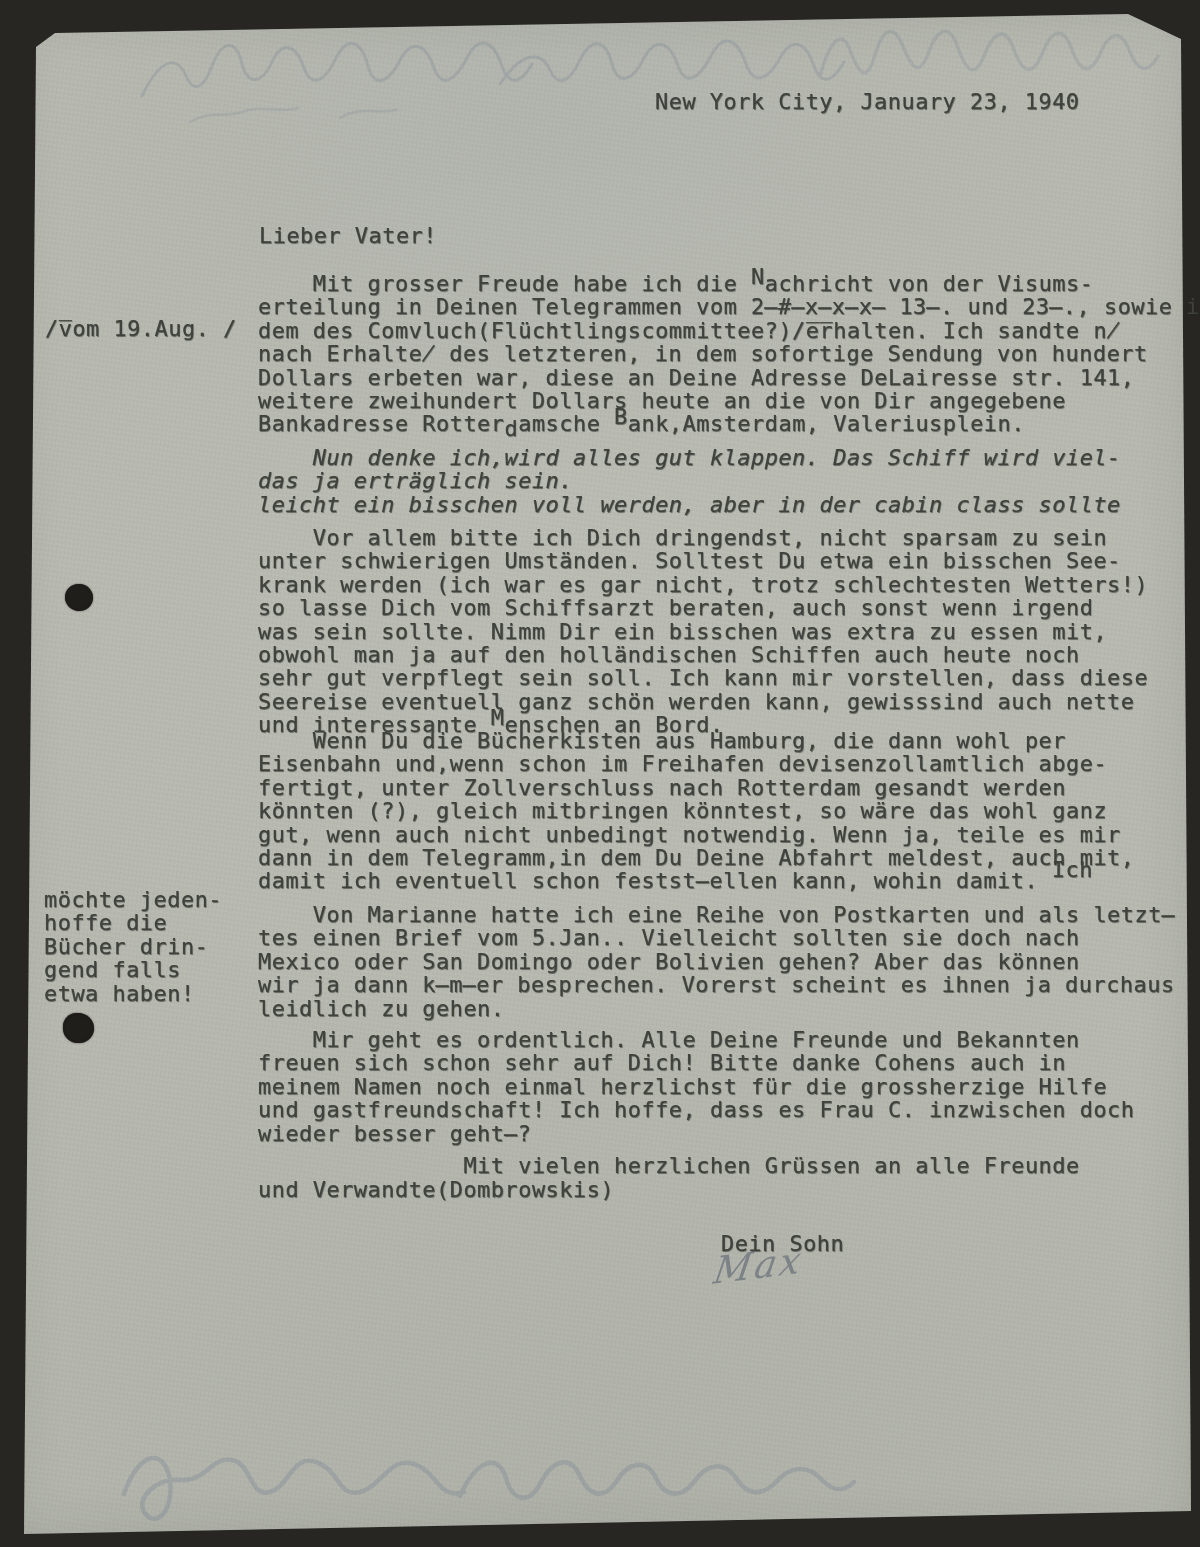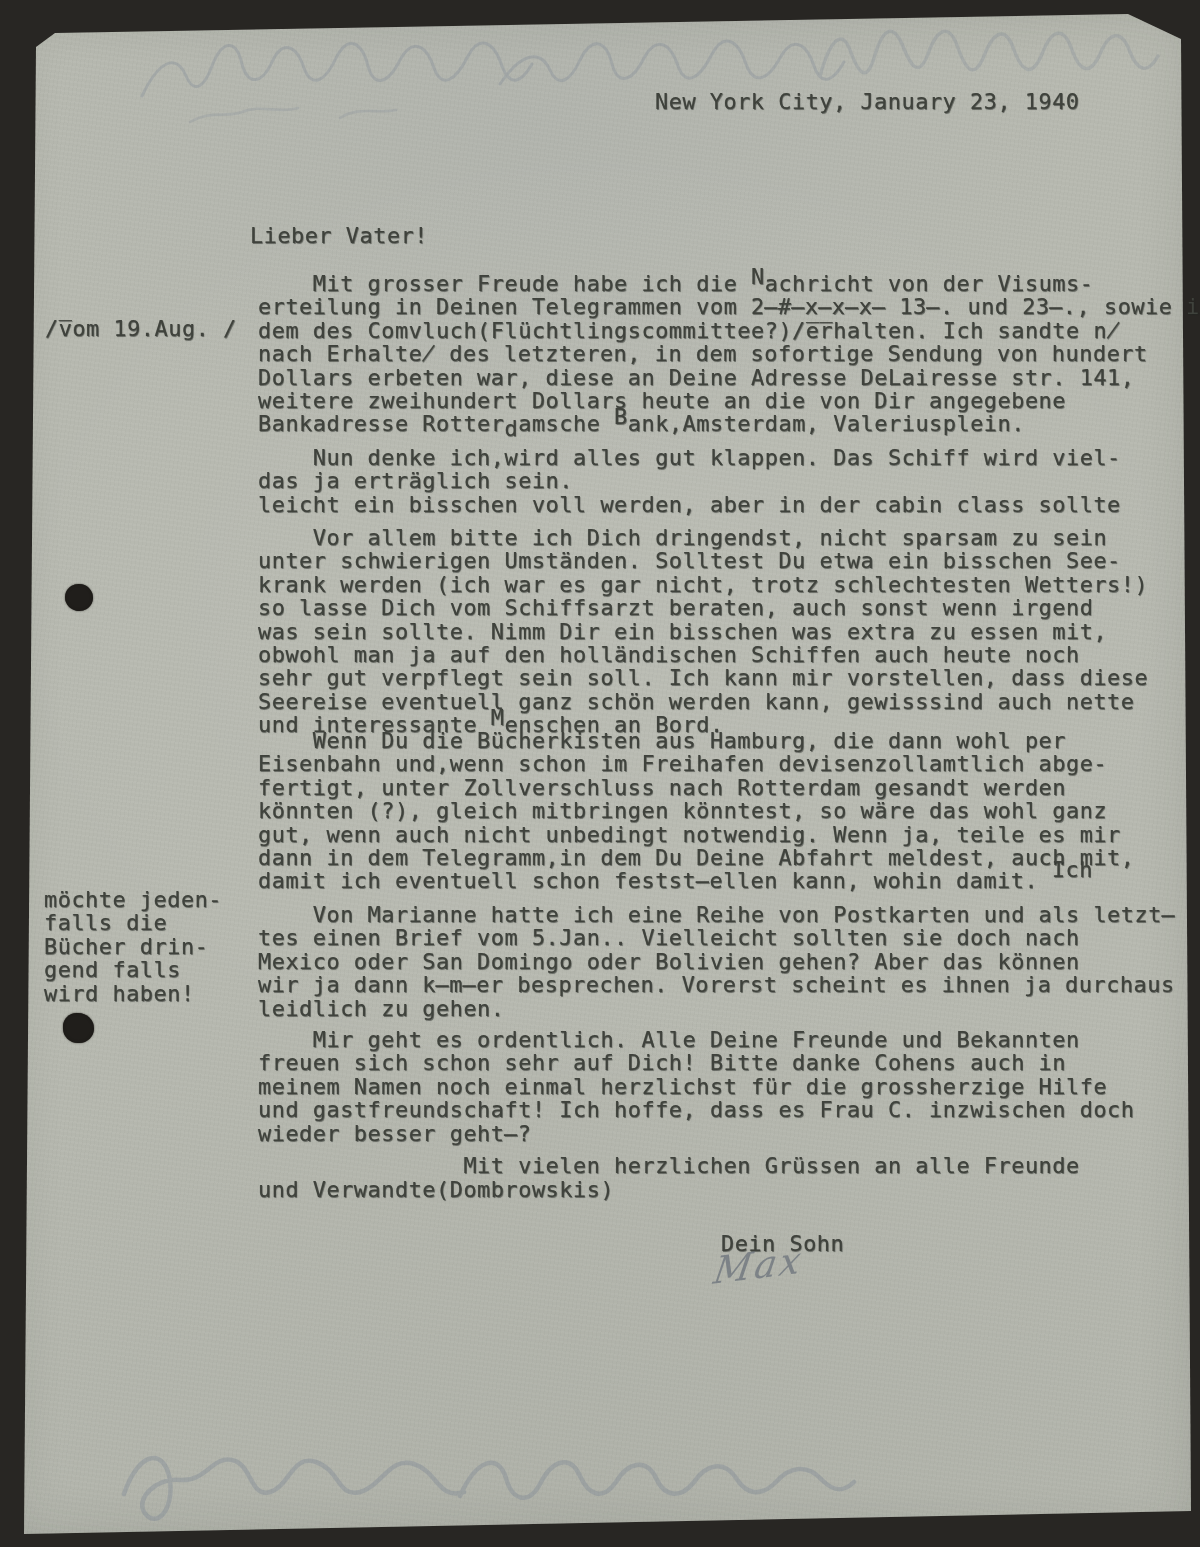--- a/index.html
+++ b/index.html
@@ -26,21 +26,21 @@
     font-size:22px;line-height:23.4px;letter-spacing:.45px;
     color:#3f423c;white-space:pre;
     text-shadow:.6px .5px .7px rgba(35,38,34,.55), -.3px -.2px .4px rgba(35,38,34,.28);
   }
   .tline{white-space:pre;}
   .para{position:absolute;left:258px;}
   .r1{position:relative;top:-7px}
   .r2{position:relative;top:-11px}
   .lo{position:relative;top:5px}
   .dateline{left:655px;top:90px}
-  .salutation{left:250px;top:224px}
+  .salutation{left:259px;top:224px}
   .closing-1{left:258px;top:1154px}
   .closing-2{left:258px;top:1178px}
   .signoff{left:721px;top:1232px}
   .margin-note-date{left:45px;top:317px}
   .margin-note-books{left:44px;top:888px}
   .signature{
     position:absolute;left:714px;top:1244px;
     font-family:"DejaVu Serif",serif;font-style:italic;
     font-size:37px;color:rgba(86,94,108,.58);
     transform:rotate(-7deg) skewX(-16deg);
@@ -68,30 +68,30 @@
   <svg class="scrawl" style="left:108px;top:1436px;opacity:.26" width="760" height="100" viewBox="0 0 760 100">
     <path stroke-width="4.5" d="M16,58 C30,16 56,10 62,44 C66,74 48,94 36,76 C28,62 48,42 72,44 C98,46 104,20 124,24 C144,28 142,62 162,56 C182,50 184,18 208,26 C232,34 230,62 252,56 C274,50 282,20 306,28 C330,36 330,64 356,56"></path>
     <path stroke-width="4.5" d="M352,60 C368,24 390,16 398,42 C404,64 420,70 432,48 C444,24 462,18 472,40 C480,58 494,66 508,46 C520,26 538,22 548,42 C556,60 572,64 586,46 C598,28 616,24 628,42 C638,58 652,62 668,46 C682,30 700,28 714,44 C726,56 736,56 746,46"></path>
   </svg>
 
   <div class="typed dateline">New York City, January 23, 1940</div>
   <div class="typed salutation">Lieber Vater!</div>
 
   <div>
       <div class="typed para" style="top: 272px;"><div class="tline"><span>    Mit grosser Freude habe ich die </span><span class="r1">N</span><span>achricht von der Visums-</span></div><div class="tline"><span>erteilung in Deinen Telegrammen vom 2̶#̶x̶x̶x̶ 13̶. und 23̶., sowie in</span></div><div class="tline"><span>dem des Comvluch(Flüchtlingscommittee?)/e̅r̅halten. Ich sandte n̸</span></div><div class="tline"><span>nach Erhalte̸ des letzteren, in dem sofortige Sendung von hundert</span></div><div class="tline"><span>Dollars erbeten war, diese an Deine Adresse DeLairesse str. 141,</span></div><div class="tline"><span>weitere zweihundert Dollars heute an die von Dir angegebene</span></div><div class="tline"><span>Bankadresse Rotter</span><span class="lo">d</span><span>amsche </span><span class="r1">B</span><span>ank,Amsterdam, Valeriusplein.</span></div></div>
-      <div class="typed para" style="top: 446px;"><div class="tline"><span>    Nun denke ich,wird alles gut klappen. Das Schiff wird viel-</span></div><div class="tline"><span>das ja erträglich sein.</span></div><div class="tline"><span>leicht ein bisschen voll werden, aber in der cabin class sollte</span></div></div>
+      <div class="typed para" style="top: 446px; font-style: italic;"><div class="tline"><span>    Nun denke ich,wird alles gut klappen. Das Schiff wird viel-</span></div><div class="tline"><span>das ja erträglich sein.</span></div><div class="tline"><span>leicht ein bisschen voll werden, aber in der cabin class sollte</span></div></div>
       <div class="typed para" style="top: 526px;"><div class="tline"><span>    Vor allem bitte ich Dich dringendst, nicht sparsam zu sein</span></div><div class="tline"><span>unter schwierigen Umständen. Solltest Du etwa ein bisschen See-</span></div><div class="tline"><span>krank werden (ich war es gar nicht, trotz schlechtesten Wetters!)</span></div><div class="tline"><span>so lasse Dich vom Schiffsarzt beraten, auch sonst wenn irgend</span></div><div class="tline"><span>was sein sollte. Nimm Dir ein bisschen was extra zu essen mit,</span></div><div class="tline"><span>obwohl man ja auf den holländischen Schiffen auch heute noch</span></div><div class="tline"><span>sehr gut verpflegt sein soll. Ich kann mir vorstellen, dass diese</span></div><div class="tline"><span>Seereise eventuell ganz schön werden kann, gewisssind auch nette</span></div><div class="tline"><span>und interessante </span><span class="r1">M</span><span>enschen an Bord.</span></div></div>
       <div class="typed para" style="top: 729px;"><div class="tline"><span>    Wenn Du die Bücherkisten aus Hamburg, die dann wohl per</span></div><div class="tline"><span>Eisenbahn und,wenn schon im Freihafen devisenzollamtlich abge-</span></div><div class="tline"><span>fertigt, unter Zollverschluss nach Rotterdam gesandt werden</span></div><div class="tline"><span>könnten (?), gleich mitbringen könntest, so wäre das wohl ganz</span></div><div class="tline"><span>gut, wenn auch nicht unbedingt notwendig. Wenn ja, teile es mir</span></div><div class="tline"><span>dann in dem Telegramm,in dem Du Deine Abfahrt meldest, auch mit,</span></div><div class="tline"><span>damit ich eventuell schon festst̶ellen kann, wohin damit. </span><span class="r2">Ich</span></div></div>
       <div class="typed para" style="top: 903px;"><div class="tline"><span>    Von Marianne hatte ich eine Reihe von Postkarten und als letzt̶</span></div><div class="tline"><span>tes einen Brief vom 5.Jan.. Vielleicht sollten sie doch nach</span></div><div class="tline"><span>Mexico oder San Domingo oder Bolivien gehen? Aber das können</span></div><div class="tline"><span>wir ja dann k̶m̶er besprechen. Vorerst scheint es ihnen ja durchaus</span></div><div class="tline"><span>leidlich zu gehen.</span></div></div>
       <div class="typed para" style="top: 1028px;"><div class="tline"><span>    Mir geht es ordentlich. Alle Deine Freunde und Bekannten</span></div><div class="tline"><span>freuen sich schon sehr auf Dich! Bitte danke Cohens auch in</span></div><div class="tline"><span>meinem Namen noch einmal herzlichst für die grossherzige Hilfe</span></div><div class="tline"><span>und gastfreundschaft! Ich hoffe, dass es Frau C. inzwischen doch</span></div><div class="tline"><span>wieder besser geht̶?</span></div></div>
     </div>
 
   <div class="typed closing-1">               Mit vielen herzlichen Grüssen an alle Freunde</div>
   <div class="typed closing-2">und Verwandte(Dombrowskis)</div>
   <div class="typed signoff">Dein Sohn</div>
   <div class="signature">Max</div>
 
   <div class="typed margin-note-date">/v̅om 19.Aug. /</div>
-  <div class="typed margin-note-books"><div class="tline">möchte jeden-</div><div class="tline">falls die</div><div class="tline">Bücher drin-</div><div class="tline">gend falls</div><div class="tline">wird haben!</div></div>
+  <div class="typed margin-note-books"><div class="tline">möchte jeden-</div><div class="tline">hoffe die</div><div class="tline">Bücher drin-</div><div class="tline">gend falls</div><div class="tline">etwa haben!</div></div>
 
   <div class="hole hole1"></div>
   <div class="hole hole2"></div>
 </div>
 
 </body></html>

